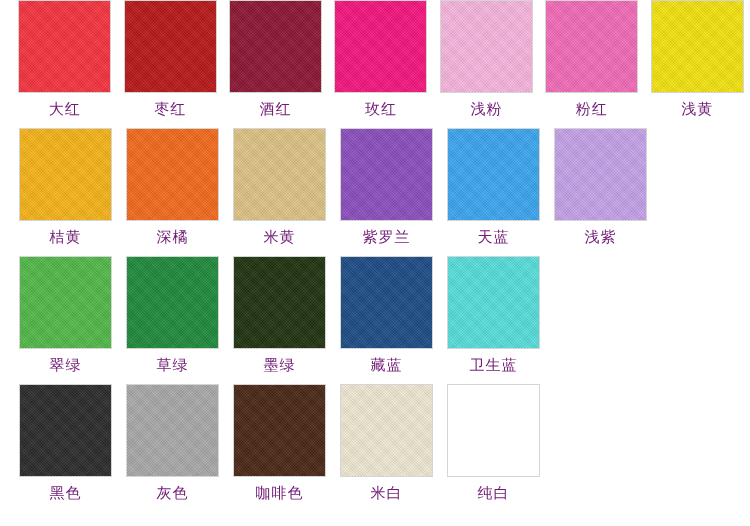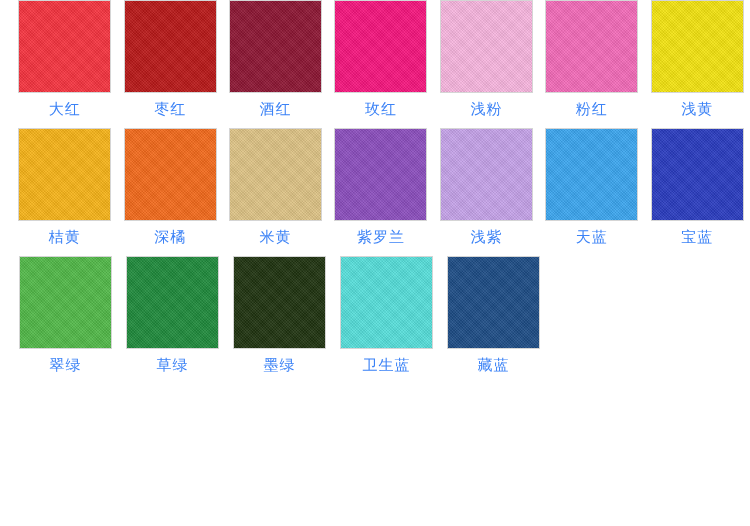--- a/index.html
+++ b/index.html
@@ -65,21 +65,21 @@
     pointer-events: none;
   }
   .swatch-chip.plain::after {
     background-image: none;
   }
 
   .swatch-label {
     margin-top: 6px;
     font-size: 15px;
     line-height: 20px;
-    color: #3b82f6;
+    color: #701a75;
     letter-spacing: 1px;
     text-align: center;
     white-space: nowrap;
     font-family: "DejaVu Sans", "Liberation Sans", sans-serif;
   }
 </style>
 </head>
 <body style="background: rgb(255, 255, 255);">
 
 <div id="swatch-grid">
@@ -124,47 +124,65 @@
       </div>
       <div class="swatch-cell">
         <div class="swatch-chip" style="background-color: rgb(221, 194, 133);"></div>
         <div class="swatch-label">米黄</div>
       </div>
       <div class="swatch-cell">
         <div class="swatch-chip" style="background-color: rgb(139, 78, 189);"></div>
         <div class="swatch-label">紫罗兰</div>
       </div>
       <div class="swatch-cell">
-        <div class="swatch-chip" style="background-color: rgb(196, 162, 232);"></div>
-        <div class="swatch-label">浅紫</div>
-      </div>
-      <div class="swatch-cell">
         <div class="swatch-chip" style="background-color: rgb(59, 165, 238);"></div>
         <div class="swatch-label">天蓝</div>
       </div>
       <div class="swatch-cell">
-        <div class="swatch-chip" style="background-color: rgb(42, 60, 191);"></div>
-        <div class="swatch-label">宝蓝</div>
+        <div class="swatch-chip" style="background-color: rgb(196, 162, 232);"></div>
+        <div class="swatch-label">浅紫</div>
       </div>
     </div>
     <div class="swatch-row">
       <div class="swatch-cell">
         <div class="swatch-chip" style="background-color: rgb(81, 184, 72);"></div>
         <div class="swatch-label">翠绿</div>
       </div>
       <div class="swatch-cell">
         <div class="swatch-chip" style="background-color: rgb(31, 138, 60);"></div>
         <div class="swatch-label">草绿</div>
       </div>
       <div class="swatch-cell">
         <div class="swatch-chip" style="background-color: rgb(31, 51, 16);"></div>
         <div class="swatch-label">墨绿</div>
       </div>
       <div class="swatch-cell">
+        <div class="swatch-chip" style="background-color: rgb(29, 76, 133);"></div>
+        <div class="swatch-label">藏蓝</div>
+      </div>
+      <div class="swatch-cell">
         <div class="swatch-chip" style="background-color: rgb(86, 222, 217);"></div>
         <div class="swatch-label">卫生蓝</div>
       </div>
+    </div>
+    <div class="swatch-row last-row">
       <div class="swatch-cell">
-        <div class="swatch-chip" style="background-color: rgb(29, 76, 133);"></div>
-        <div class="swatch-label">藏蓝</div>
+        <div class="swatch-chip" style="background-color: rgb(43, 43, 43);"></div>
+        <div class="swatch-label">黑色</div>
+      </div>
+      <div class="swatch-cell">
+        <div class="swatch-chip" style="background-color: rgb(168, 168, 168);"></div>
+        <div class="swatch-label">灰色</div>
+      </div>
+      <div class="swatch-cell">
+        <div class="swatch-chip" style="background-color: rgb(74, 39, 21);"></div>
+        <div class="swatch-label">咖啡色</div>
+      </div>
+      <div class="swatch-cell">
+        <div class="swatch-chip" style="background-color: rgb(238, 231, 210);"></div>
+        <div class="swatch-label">米白</div>
+      </div>
+      <div class="swatch-cell">
+        <div class="swatch-chip plain" style="background-color: rgb(255, 255, 255);"></div>
+        <div class="swatch-label">纯白</div>
       </div>
     </div>
   </div>
 
 </body></html>

